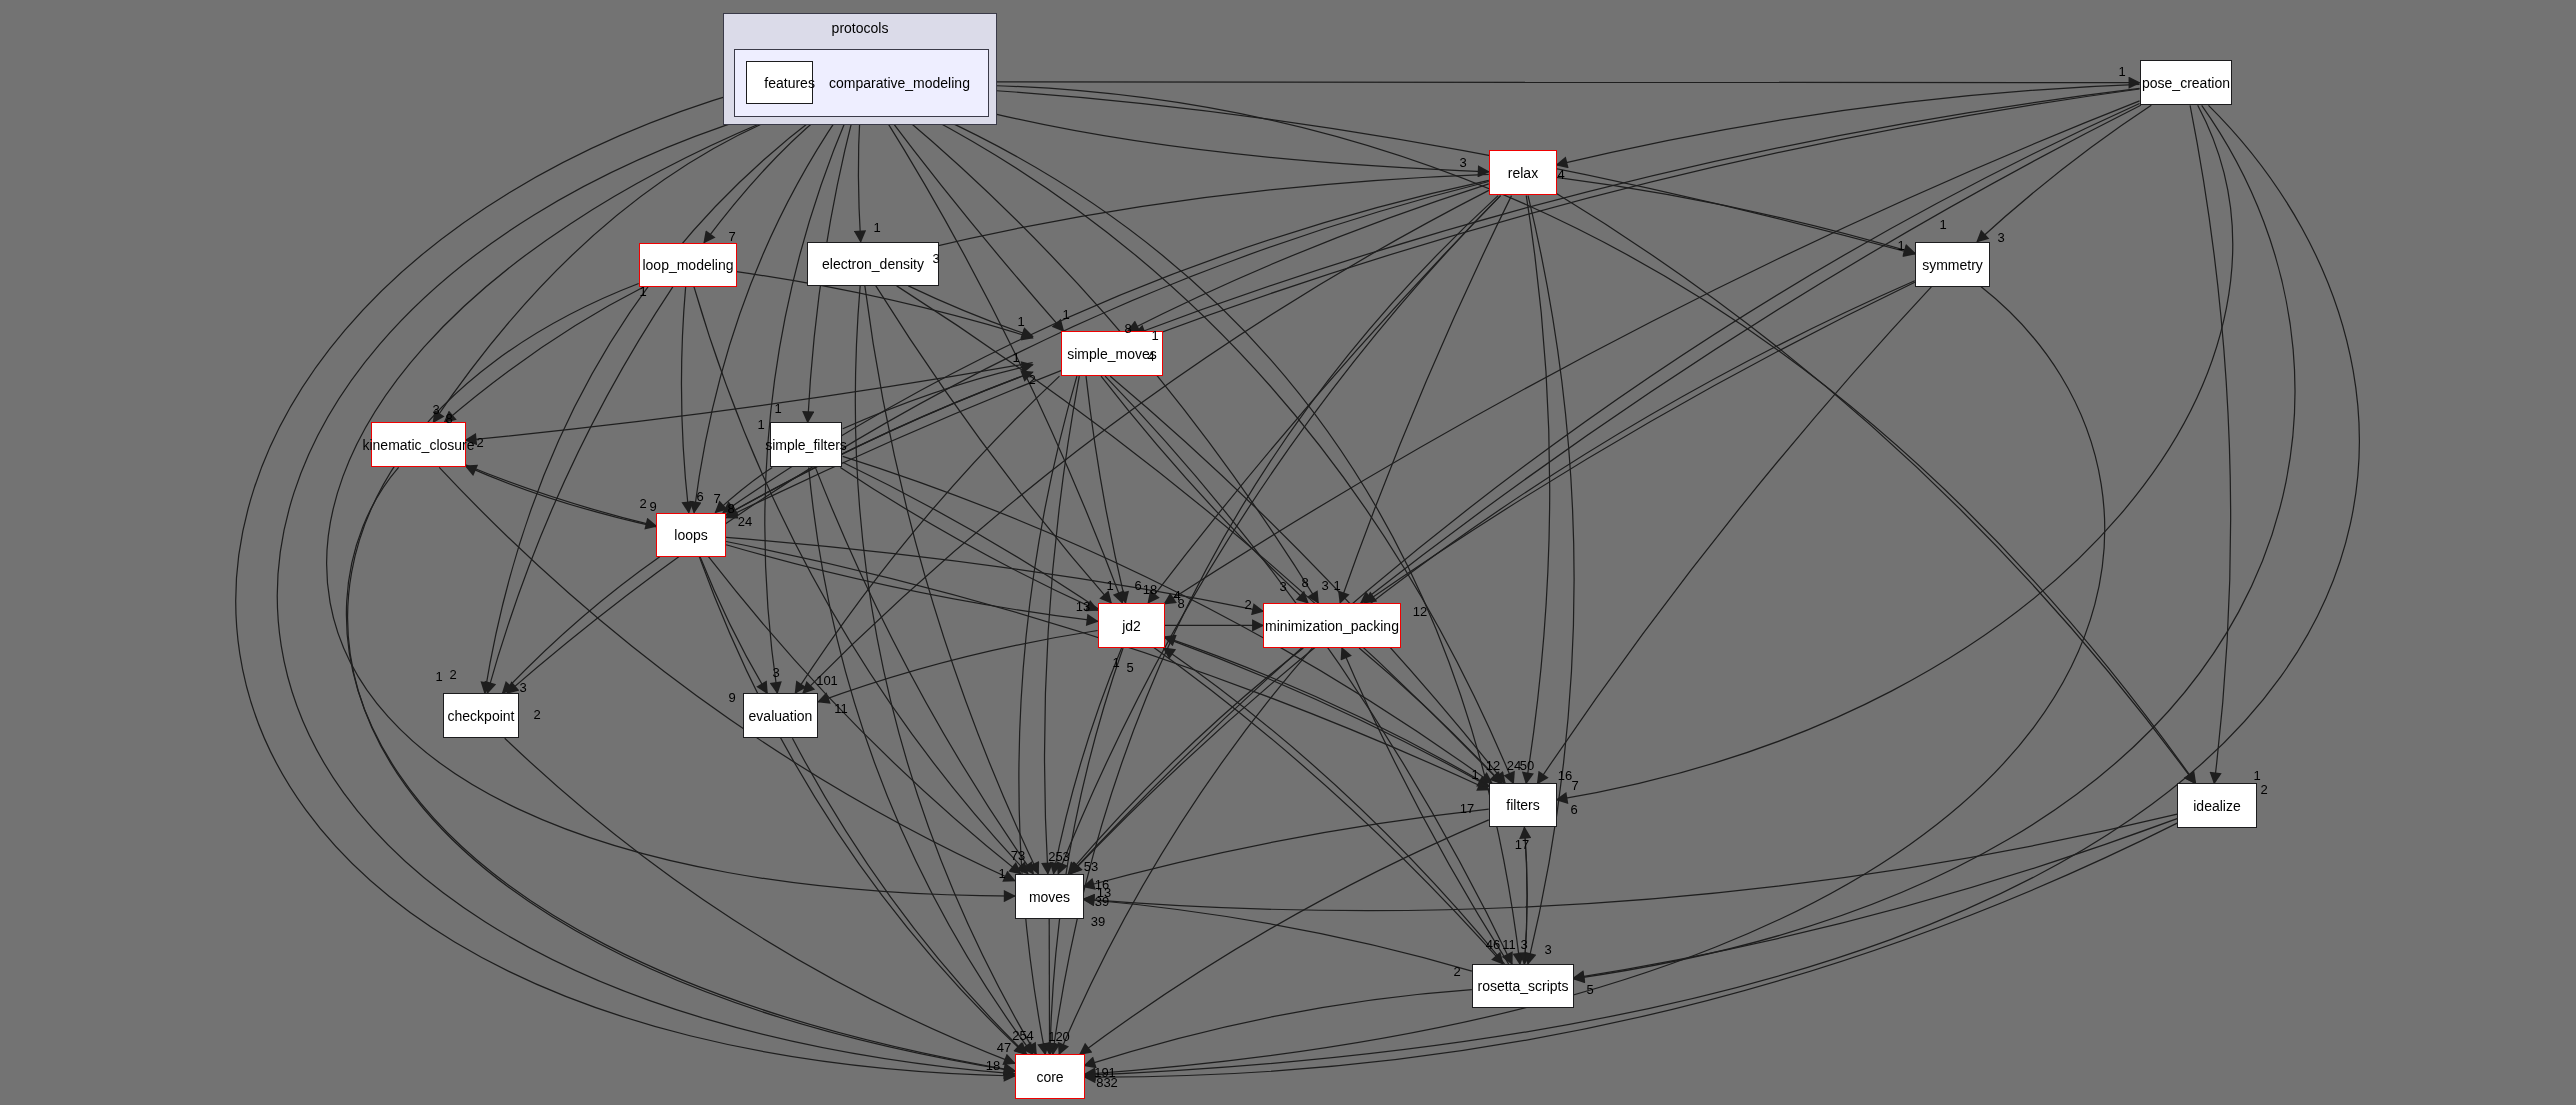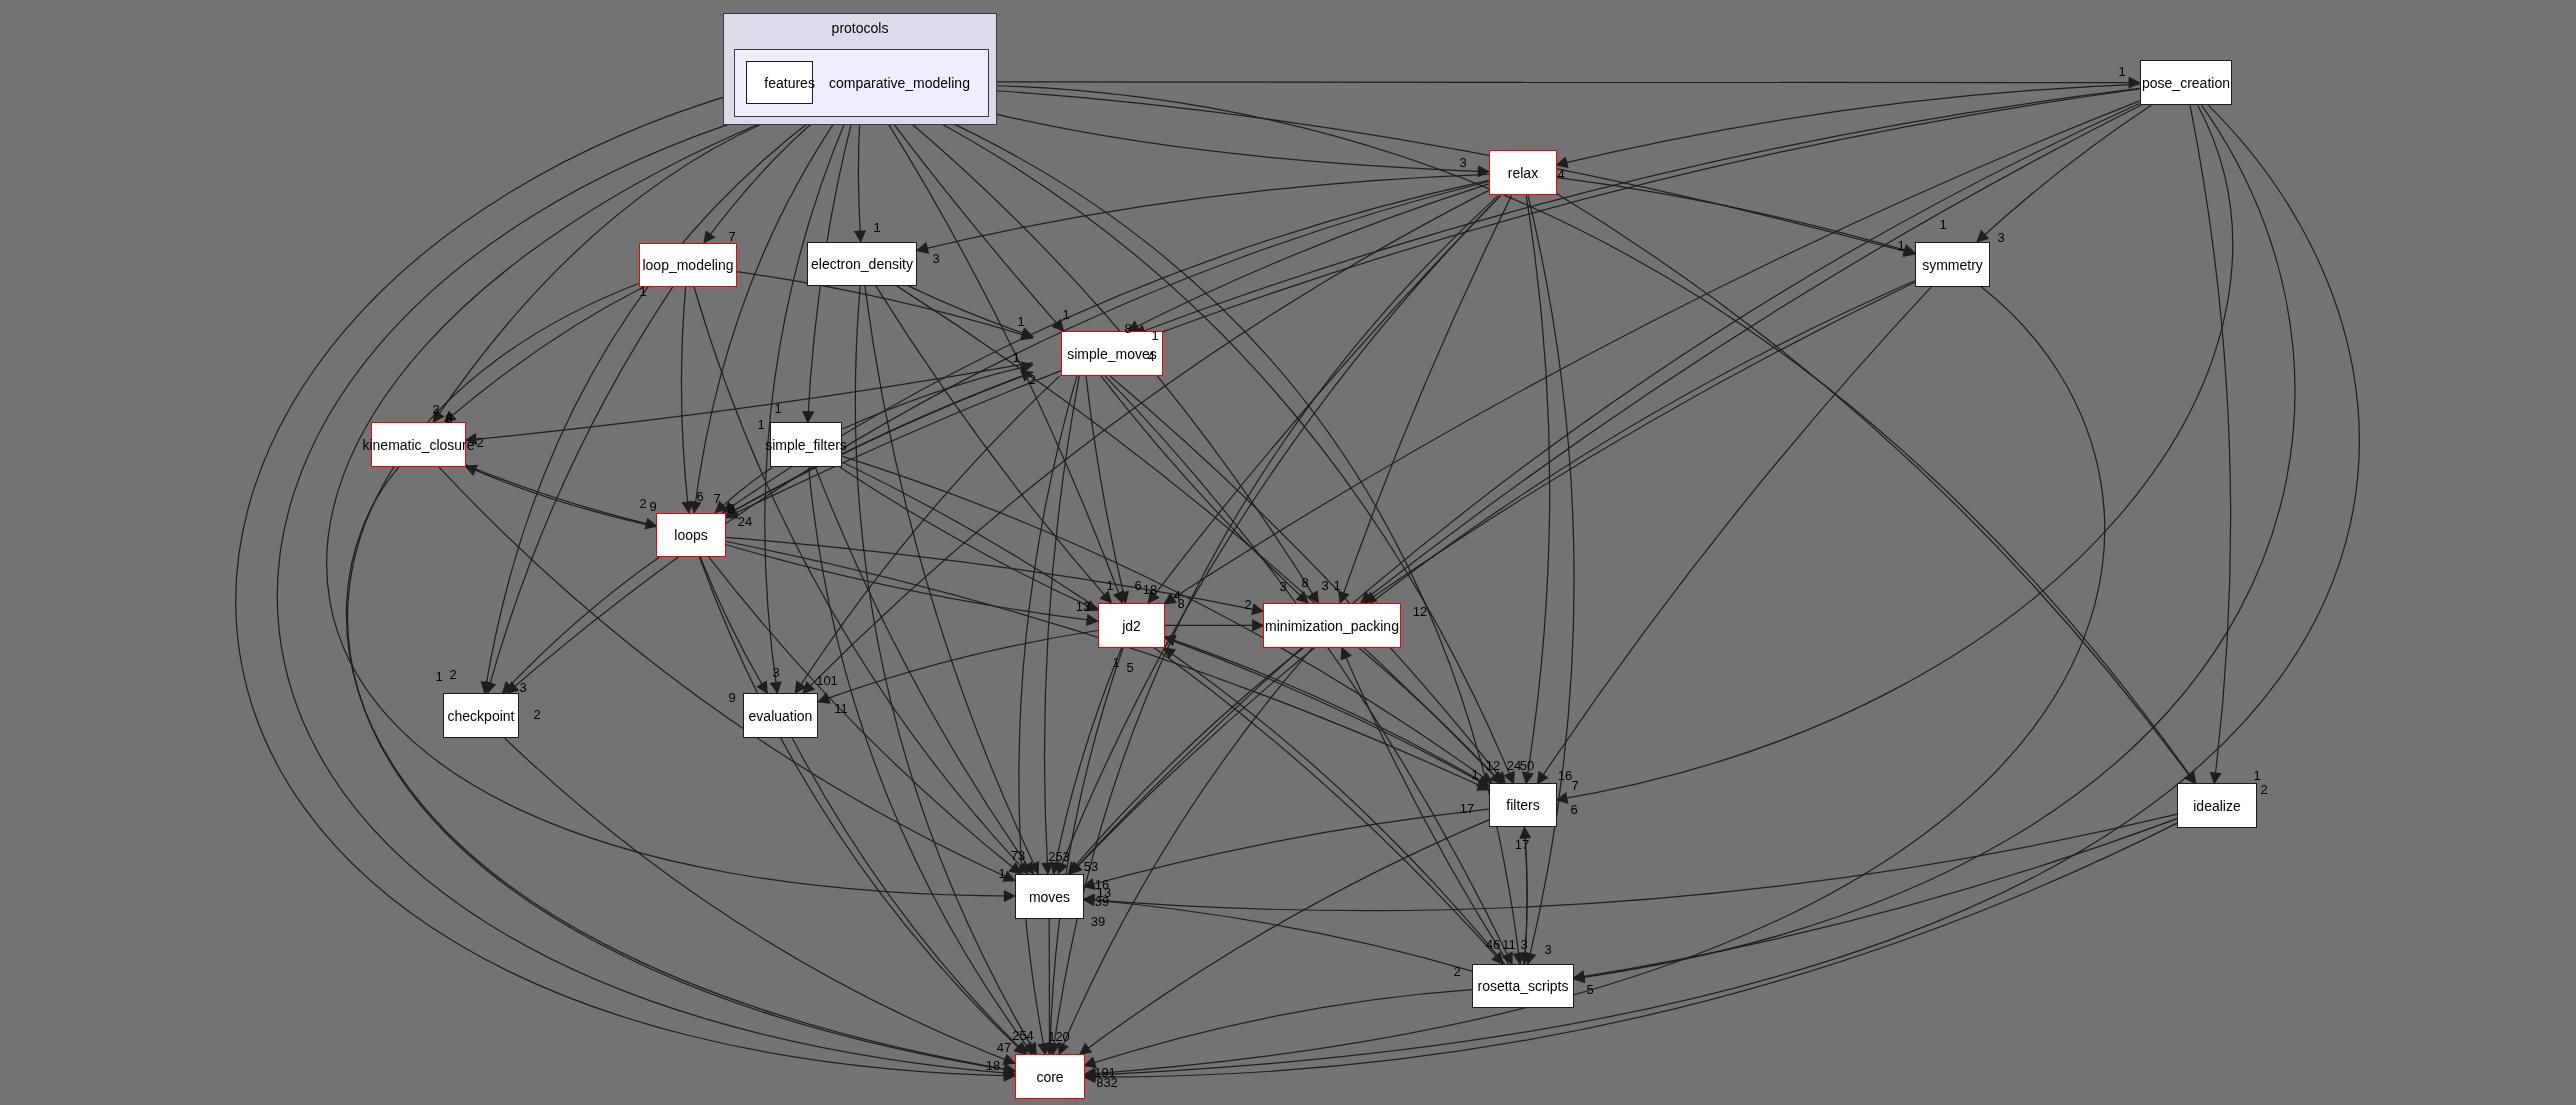--- a/index.html
+++ b/index.html
@@ -143,21 +143,21 @@
     <div class="cluster-inner">
       <div class="node features-node">features</div>
       <span class="cm-label">comparative_modeling</span>
     </div>
   </div>
 
   <div id="nodes">
       <div class="node" style="left: 2140px; top: 60px; width: 92px; height: 45px;">pose_creation</div>
       <div class="node red" style="left: 1489px; top: 150px; width: 68px; height: 45px;">relax</div>
       <div class="node red" style="left: 639px; top: 243px; width: 98px; height: 44px;">loop_modeling</div>
-      <div class="node" style="left: 807px; top: 242px; width: 110px; height: 44px;">electron_density</div>
+      <div class="node" style="left: 807px; top: 242px; width: 132px; height: 44px;">electron_density</div>
       <div class="node" style="left: 1915px; top: 242px; width: 75px; height: 45px;">symmetry</div>
       <div class="node red" style="left: 1033px; top: 331px; width: 102px; height: 45px; margin-left: 28px;">simple_moves</div>
       <div class="node red" style="left: 371px; top: 422px; width: 95px; height: 45px;">kinematic_closure</div>
       <div class="node" style="left: 770px; top: 422px; width: 72px; height: 45px;">simple_filters</div>
       <div class="node red" style="left: 656px; top: 513px; width: 70px; height: 44px;">loops</div>
       <div class="node red" style="left: 1098px; top: 603px; width: 67px; height: 45px;">jd2</div>
       <div class="node red" style="left: 1263px; top: 603px; width: 138px; height: 45px;">minimization_packing</div>
       <div class="node" style="left: 443px; top: 693px; width: 76px; height: 45px;">checkpoint</div>
       <div class="node" style="left: 743px; top: 693px; width: 75px; height: 45px;">evaluation</div>
       <div class="node" style="left: 1489px; top: 783px; width: 68px; height: 44px;">filters</div>

